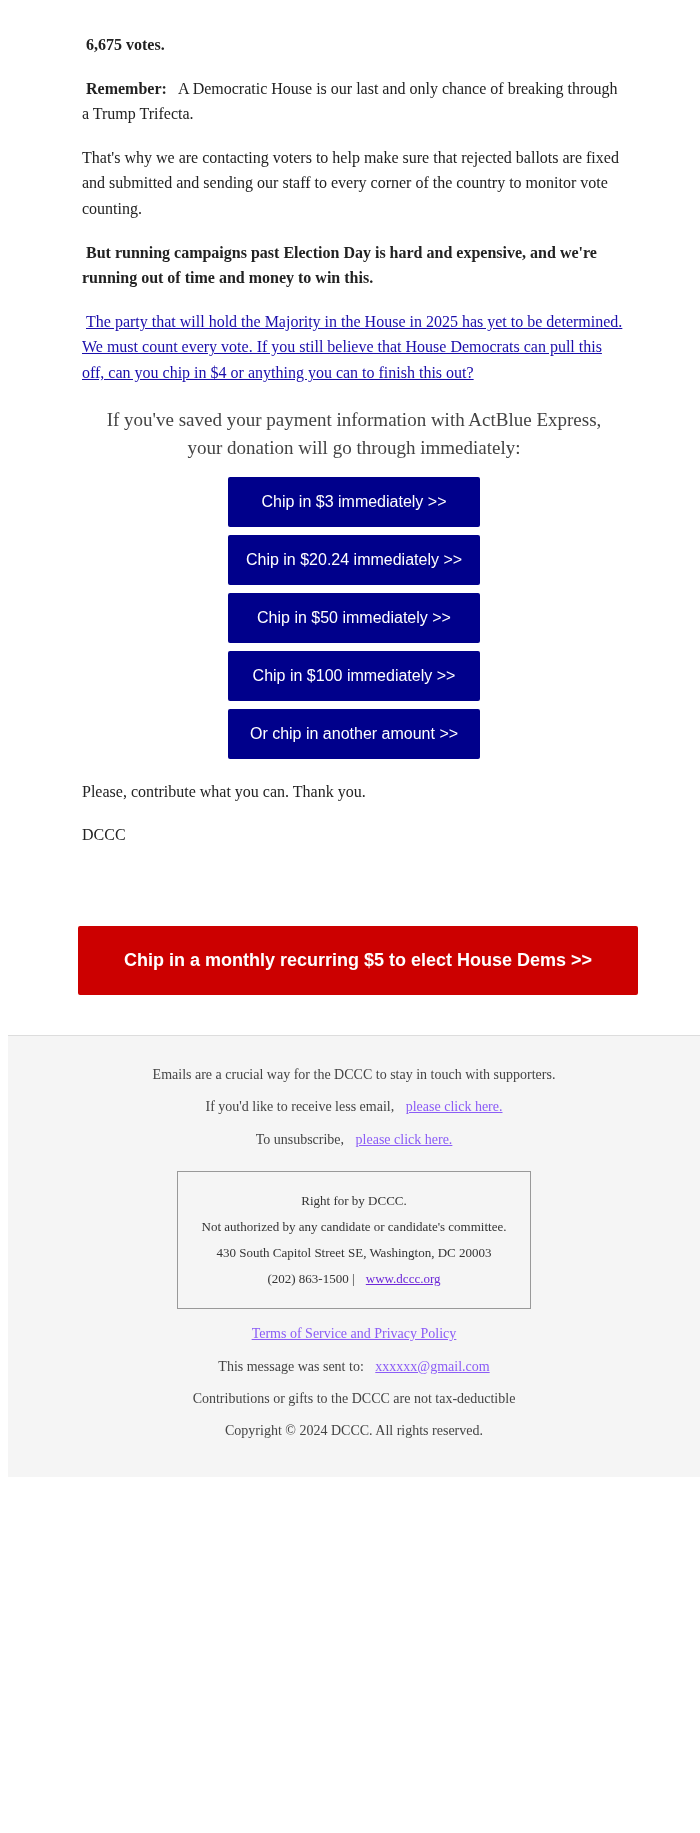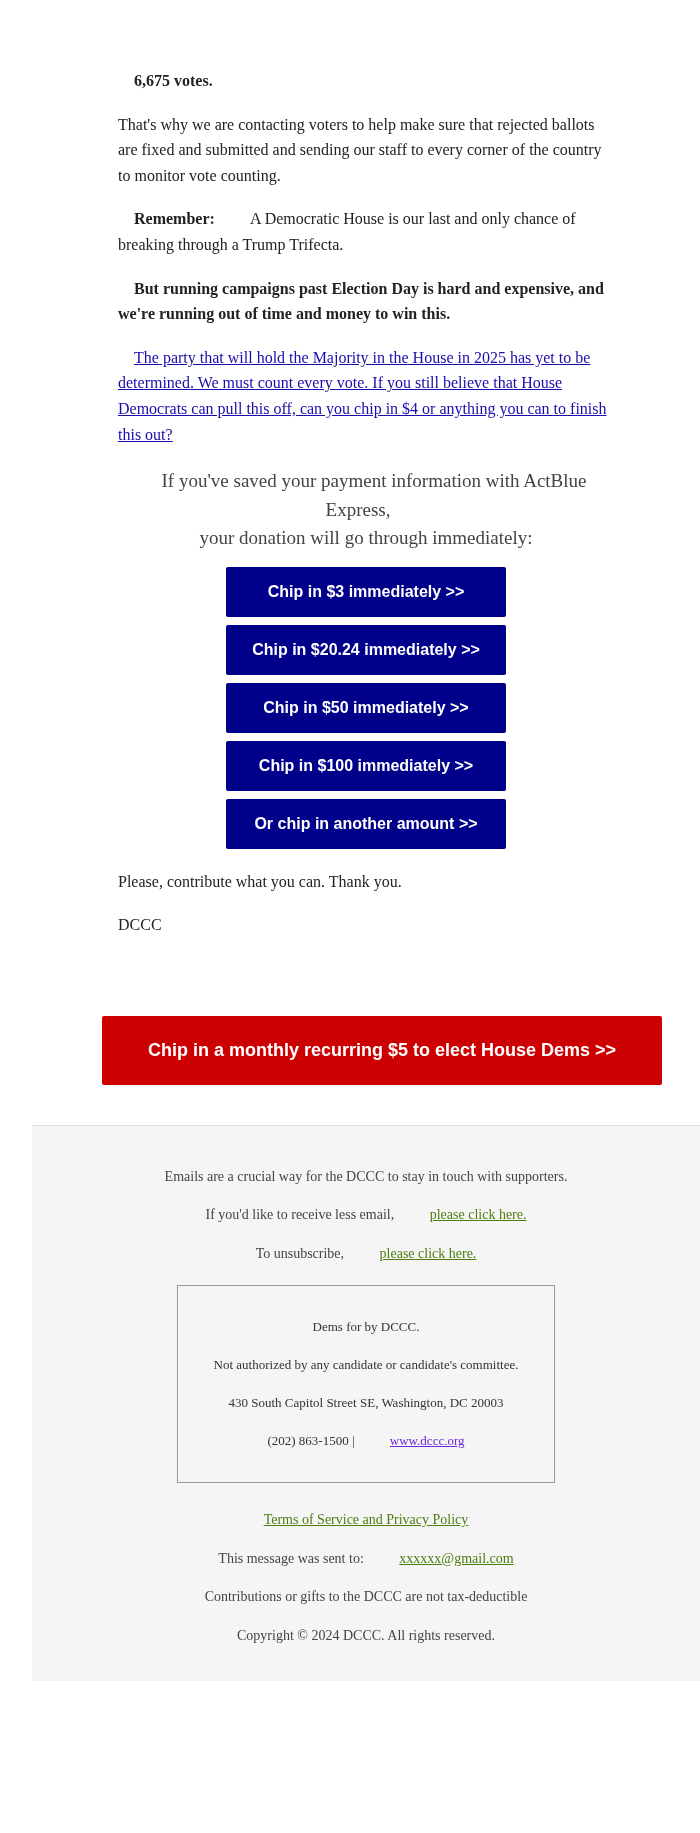--- a/index.html
+++ b/index.html
@@ -1,15 +1,15 @@
 <!DOCTYPE html>
 <html><head>
   <meta charset="utf-8">
   <style>
-    * { box-sizing: border-box; margin: 16px; padding: 0; }
+    * { box-sizing: border-box; margin: 4px; padding: 0; }
     body {
       font-family: Georgia, 'Times New Roman', serif;
       font-size: 16px;
       color: #222;
       background: #fff;
       width: 700px;
       margin: 0 auto;
     }
 
     .main-content {
@@ -34,26 +34,26 @@
     .actblue-notice {
       font-size: 19px;
       color: #444;
       margin-bottom: 14px;
       line-height: 1.5;
     }
 
     .donate-btn {
       display: block;
       margin: 8px auto;
-      width: 280px;
+      width: 252px;
       padding: 16px 10px;
       background-color: #00008B;
       color: #fff;
       font-size: 16px;
-      font-weight: bold;
+      font-weight: normal;
       text-align: center;
       border: none;
       cursor: pointer;
       border-radius: 2px;
     }
 
     .closing-text {
       margin-top: 20px;
       line-height: 1.6;
     }
@@ -84,21 +84,21 @@
       font-size: 14px;
       color: #444;
     }
 
     .footer p {
       margin-bottom: 10px;
       line-height: 1.6;
     }
 
     .footer .link-blue {
-      color: #4d7c0f;
+      color: #8b5cf6;
     }
 
     .footer .paid-box {
       border: 1px solid #999;
       display: inline-block;
       padding: 14px 20px;
       margin: 10px auto;
       font-size: 13px;
       color: #333;
       text-align: center;
@@ -113,25 +113,25 @@
 </head>
 <body>
 
 <div class="main-content">
 
   <p class="paragraph">
     <strong>6,675 votes.</strong><br>
   </p>
 
 
-  <p class="paragraph">That's why we are contacting voters to help make sure that rejected ballots are fixed and submitted and sending our staff to every corner of the country to monitor vote counting.</p>
-
   <p class="paragraph">
     <strong>Remember:</strong><span> A Democratic House is our last and only chance of breaking through a Trump Trifecta.</span>
   </p>
+
+  <p class="paragraph">That's why we are contacting voters to help make sure that rejected ballots are fixed and submitted and sending our staff to every corner of the country to monitor vote counting.</p>
 
   <p class="paragraph">
     <strong>But running campaigns past Election Day is hard and expensive, and we're running out of time and money to win this.</strong>
   </p>
 
   <p class="paragraph">
     <a href="#" class="link-blue">The party that will hold the Majority in the House in 2025 has yet to be determined. We must count every vote. If you still believe that House Democrats can pull this off, can you chip in $4 or anything you can to finish this out?</a>
   </p>
 
   <div class="donation-section">
@@ -160,21 +160,21 @@
   <p>
     <span>If you'd like to receive less email,</span>
     <a href="#" class="link-blue">please click here.</a>
   </p>
   <p>
     <span>To unsubscribe,</span>
     <a href="#" class="link-blue">please click here.</a>
   </p>
 
   <div class="paid-box">
-    <div>Dems for by DCCC.</div>
+    <div>Right for by DCCC.</div>
     <div>Not authorized by any candidate or candidate's committee.</div>
     <div>430 South Capitol Street SE, Washington, DC 20003</div>
     <div>
       <span>(202) 863-1500 |</span>
       <a href="#" class="link-blue">www.dccc.org</a>
     </div>
   </div>
 
   <p>
     <a href="#" class="link-blue">Terms of Service and Privacy Policy</a>

